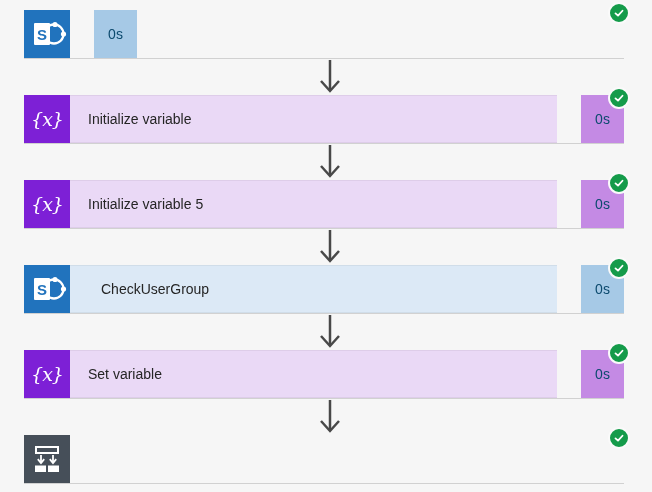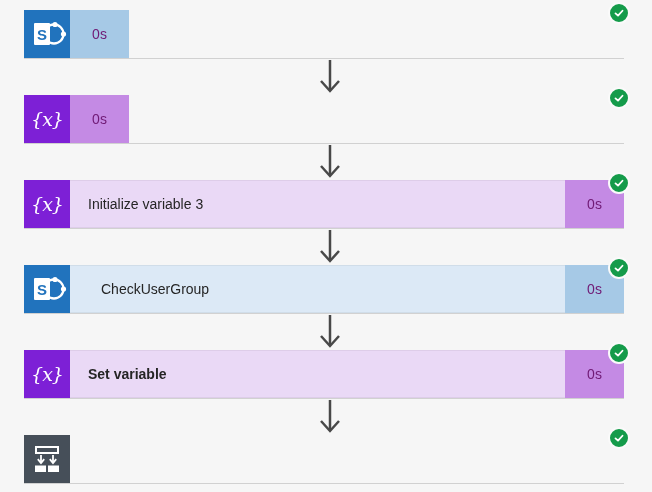--- a/index.html
+++ b/index.html
@@ -33,23 +33,23 @@
     letter-spacing:-1px;
   }
   .bar{
     flex:1;display:flex;align-items:center;
     padding-left:18px;
     font-size:14px;color:#252525;
     border-top:1px solid rgba(0,0,0,0.05);
     border-bottom:1px solid rgba(0,0,0,0.05);
   }
   .dur{
-    width:59px;flex:none;
+    width:43px;flex:none;
     display:flex;align-items:center;justify-content:center;
-    font-size:14px;color:#701a75;
+    font-size:14px;color:#0c4a6e;margin-left:24px;
   }
   .badge{
     position:absolute;top:-8px;right:-6px;
     width:18px;height:18px;border-radius:50%;
     border:2px solid #fafafa;
     display:flex;align-items:center;justify-content:center;
     box-sizing:content-box;
   }
   .arrowwrap{
     height:37px;position:relative;
@@ -88,20 +88,23 @@
       <line x1="18" y1="2" x2="18" y2="32" stroke="#484848" stroke-width="2.5"></line>
       <path d="M9 23 L18 33 L27 23" fill="none" stroke="#484848" stroke-width="2.5"></path>
     </svg>
   </div>
 
   <div class="step">
     <div class="card">
       <div class="icon" style="background: rgb(125, 32, 214);">
         <span class="vx">{x}</span>
       </div>
+      <div class="bar" style="background: rgb(234, 217, 246);">
+        <span>Initialize variable</span>
+      </div>
       <div class="dur" style="background: rgb(196, 138, 228);">0s</div>
     </div>
     <div class="badge" style="background: rgb(20, 155, 74);">
       <svg width="14" height="14" viewBox="0 0 20 20">
           <path d="M5 10.5 L8.6 13.8 L15 6.8" stroke="#ffffff" stroke-width="2.6" fill="none" stroke-linecap="round" stroke-linejoin="round"></path>
         </svg>
     </div>
   </div>
 
   <div class="arrowwrap">
@@ -110,21 +113,21 @@
       <path d="M9 23 L18 33 L27 23" fill="none" stroke="#484848" stroke-width="2.5"></path>
     </svg>
   </div>
 
   <div class="step">
     <div class="card">
       <div class="icon" style="background: rgb(125, 32, 214);">
         <span class="vx">{x}</span>
       </div>
       <div class="bar" style="background: rgb(234, 217, 246);">
-        <span>Initialize variable 3</span>
+        <span>Initialize variable 5</span>
       </div>
       <div class="dur" style="background: rgb(196, 138, 228);">0s</div>
     </div>
     <div class="badge" style="background: rgb(20, 155, 74);">
       <svg width="14" height="14" viewBox="0 0 20 20">
           <path d="M5 10.5 L8.6 13.8 L15 6.8" stroke="#ffffff" stroke-width="2.6" fill="none" stroke-linecap="round" stroke-linejoin="round"></path>
         </svg>
     </div>
   </div>
 
@@ -163,21 +166,21 @@
       <line x1="18" y1="2" x2="18" y2="32" stroke="#484848" stroke-width="2.5"></line>
       <path d="M9 23 L18 33 L27 23" fill="none" stroke="#484848" stroke-width="2.5"></path>
     </svg>
   </div>
 
   <div class="step">
     <div class="card">
       <div class="icon" style="background: rgb(125, 32, 214);">
         <span class="vx">{x}</span>
       </div>
-      <div class="bar" style="background: rgb(234, 217, 246); font-weight: bold;">
+      <div class="bar" style="background: rgb(234, 217, 246);">
         <span>Set variable</span>
       </div>
       <div class="dur" style="background: rgb(196, 138, 228);">0s</div>
     </div>
     <div class="badge" style="background: rgb(20, 155, 74);">
       <svg width="14" height="14" viewBox="0 0 20 20">
           <path d="M5 10.5 L8.6 13.8 L15 6.8" stroke="#ffffff" stroke-width="2.6" fill="none" stroke-linecap="round" stroke-linejoin="round"></path>
         </svg>
     </div>
   </div>

